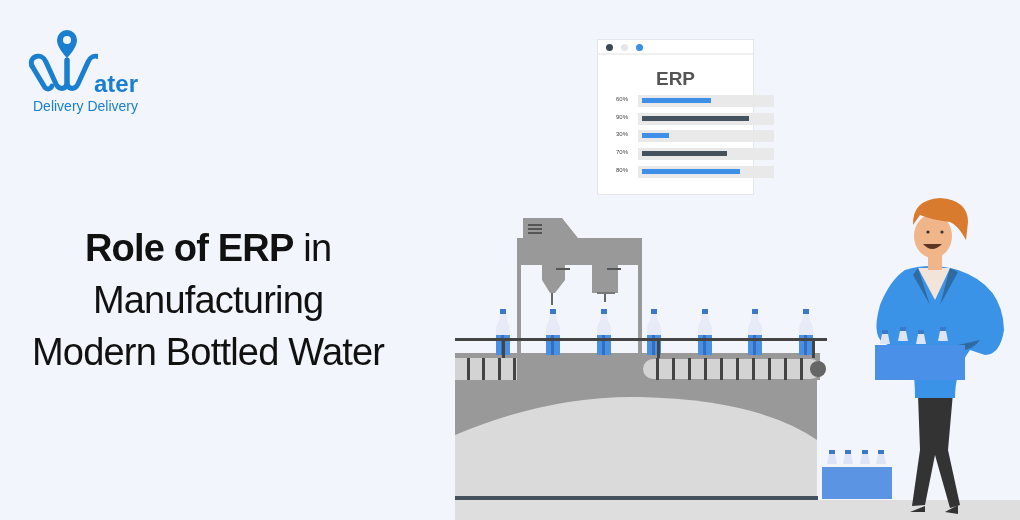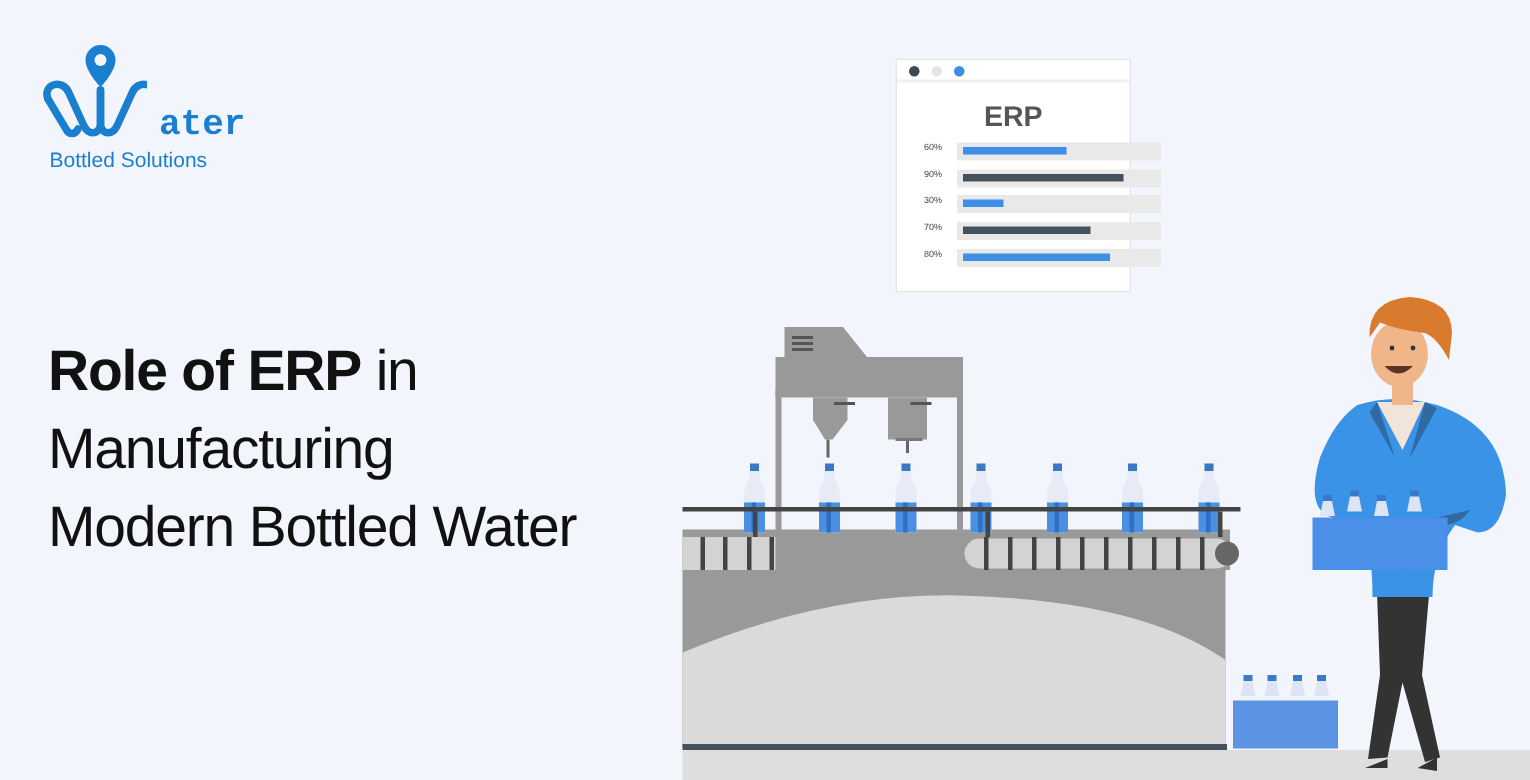--- a/index.html
+++ b/index.html
@@ -1,24 +1,24 @@
 <!DOCTYPE html>
 <html><head>
 <meta charset="utf-8">
 <style>
   * { box-sizing: border-box; margin: 0; padding: 0; }
   html, body { width: 1020px; height: 520px; overflow: hidden; }
   body { background: #f2f5fb; font-family: "Liberation Sans", "DejaVu Sans", sans-serif; position: relative; }
 
   .logo { position: absolute; left: 28px; top: 28px; width: 140px; height: 90px; }
   .logo svg { position: absolute; left: 0; top: 0; }
-  .logo-word { position: absolute; left: 78px; top: 42px; font-size: 24px; font-weight: bold; color: #1a7fcf; letter-spacing: 0px; font-family: Liberation Mono, monospace; }
+  .logo-word { position: absolute; left: 66px; top: 42px; font-size: 24px; font-weight: bold; color: #1a7fcf; letter-spacing: 0px; }
   .logo-tag { position: absolute; left: 5px; top: 70px; font-size: 14px; color: #1a7fcf; white-space: nowrap; }
 
-  .headline { position: absolute; left: 32px; top: 222px; color: #111; font-size: 38px; line-height: 52px; letter-spacing: -0.8px; }
+  .headline { position: absolute; left: 32px; top: 222px; color: #111; font-size: 38px; line-height: 52px; letter-spacing: -0.8px; text-align: center; }
   .headline .bold { font-weight: bold; }
 
   .erp-card { position: absolute; left: 597px; top: 39px; width: 157px; height: 156px; background: #fff; border: 1px solid #e3e6ea; }
   .erp-card .titlebar { height: 15px; border-bottom: 2px solid #eef0f2; position: relative; }
   .dot { position: absolute; top: 4px; width: 7px; height: 7px; border-radius: 50%; }
   .erp-title { position: absolute; left: 0; right: 0; top: 28px; text-align: center; font-size: 19px; font-weight: bold; color: #555; }
   .erp-row { position: absolute; left: 18px; height: 12px; width: 160px; }
   .erp-row .lbl { position: absolute; left: 0; top: 1px; font-size: 6px; color: #444; }
   .erp-row .track { position: absolute; left: 22px; top: 0; width: 136px; height: 12px; background: #e9e9e9; }
   .erp-row .fill { position: absolute; left: 4px; top: 3px; height: 5px; }
@@ -30,21 +30,21 @@
   <svg width="70" height="70" viewBox="0 0 70 70">
 
     <path d="M39 2 a10 10 0 0 1 10 10 c0 8 -10 18 -10 18 c0 0 -10 -10 -10 -18 a10 10 0 0 1 10 -10 z" fill="#1a7fcf"></path>
     <circle cx="39" cy="12" r="4" fill="#f2f5fb"></circle>
 
     <path d="M4 38 c-4 -10 10 -14 14 -4 l10 22 c3 6 9 6 11 0 l0 -24" fill="none" stroke="#1a7fcf" stroke-width="5" stroke-linecap="round"></path>
     <path d="M39 32 l0 24 c2 6 8 6 11 0 l10 -22 c4 -10 18 -6 14 4" fill="none" stroke="#1a7fcf" stroke-width="5" stroke-linecap="round"></path>
     <path d="M4 38 l12 20 c2 4 6 4 8 0" fill="none" stroke="#1a7fcf" stroke-width="5" stroke-linecap="round"></path>
   </svg>
   <span class="logo-word">ater</span>
-  <span class="logo-tag">Bottled Solutions</span>
+  <span class="logo-tag">Delivery Delivery</span>
 </div>
 
 <div class="headline">
   <div><span class="bold">Role of ERP</span><span> in</span></div>
   <div>Manufacturing</div>
   <div>Modern Bottled Water</div>
 </div>
 
 <div class="erp-card">
   <div class="titlebar">

